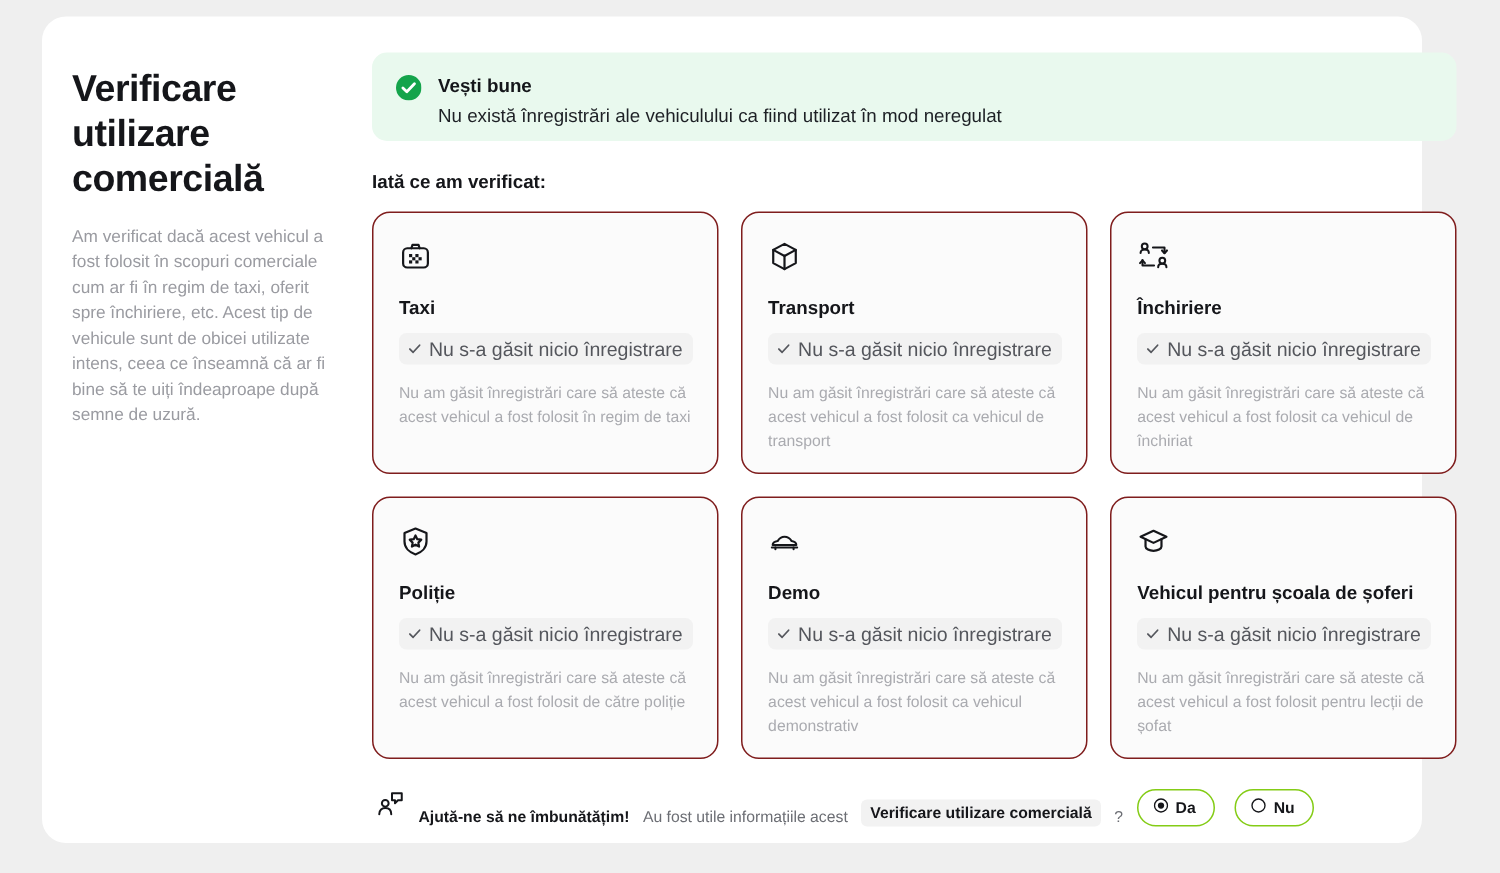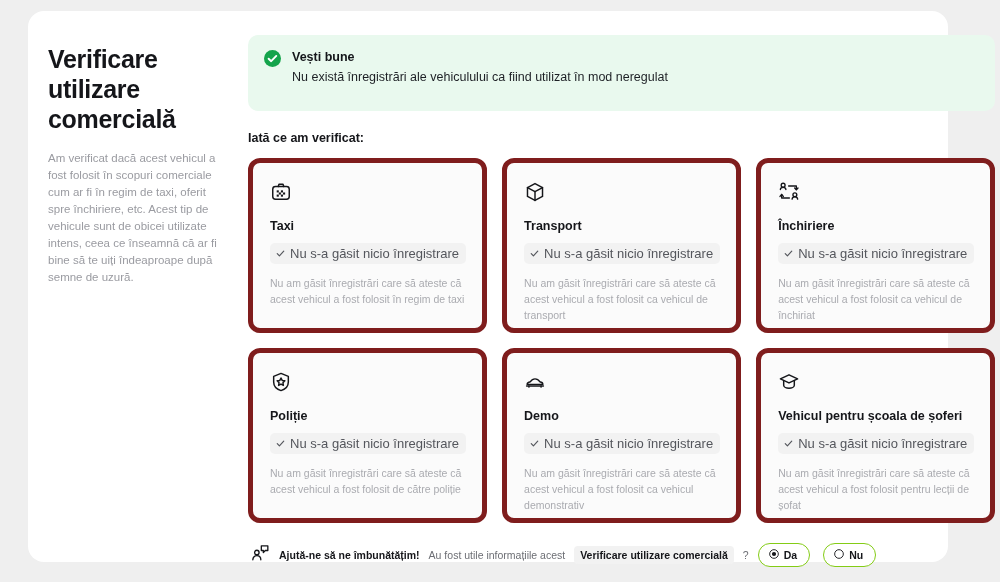--- a/index.html
+++ b/index.html
@@ -58,21 +58,21 @@
     padding-right: 20px;
   }
 
   .banner {
     display: flex;
     align-items: flex-start;
     gap: 11px;
     background: #e9f9ee;
     border-radius: 10px;
     padding: 14px 16px 16px 16px;
-    height: 76px;
+    height: 59px;
   }
   .banner-icon { flex: 0 0 17px; margin-top: 1px; }
   .banner-title {
     font-size: 12.5px;
     font-weight: bold;
     color: #14161a;
     line-height: 16px;
   }
   .banner-sub {
     font-size: 12.5px;
@@ -90,21 +90,21 @@
 
   .grid {
     margin-top: 13px;
     display: grid;
     grid-template-columns: repeat(3, 1fr);
     gap: 15px;
   }
 
   .check-card {
     background: #fbfbfb;
-    border: 5px solid #7f1d1d;
+    border: 1px solid #7f1d1d;
     border-radius: 12px;
     padding: 18px 16px 18px 17px;
     height: 175px;
   }
   .card-icon {
     height: 24px;
     color: #15161a;
     display: block;
   }
   .card-title {
@@ -131,21 +131,21 @@
     margin-top: 11px;
     font-size: 10.5px;
     line-height: 16px;
     color: #aaabb0;
   }
 
   
   .feedback {
     margin-top: 20px;
     display: flex;
-    align-items: center;
+    align-items: flex-end;
     gap: 9px;
     padding-left: 2px;
   }
   .fb-icon { flex: 0 0 20px; color: #15161a; }
   .fb-strong {
     font-size: 10.5px;
     font-weight: bold;
     color: #15161a;
   }
   .fb-text {

